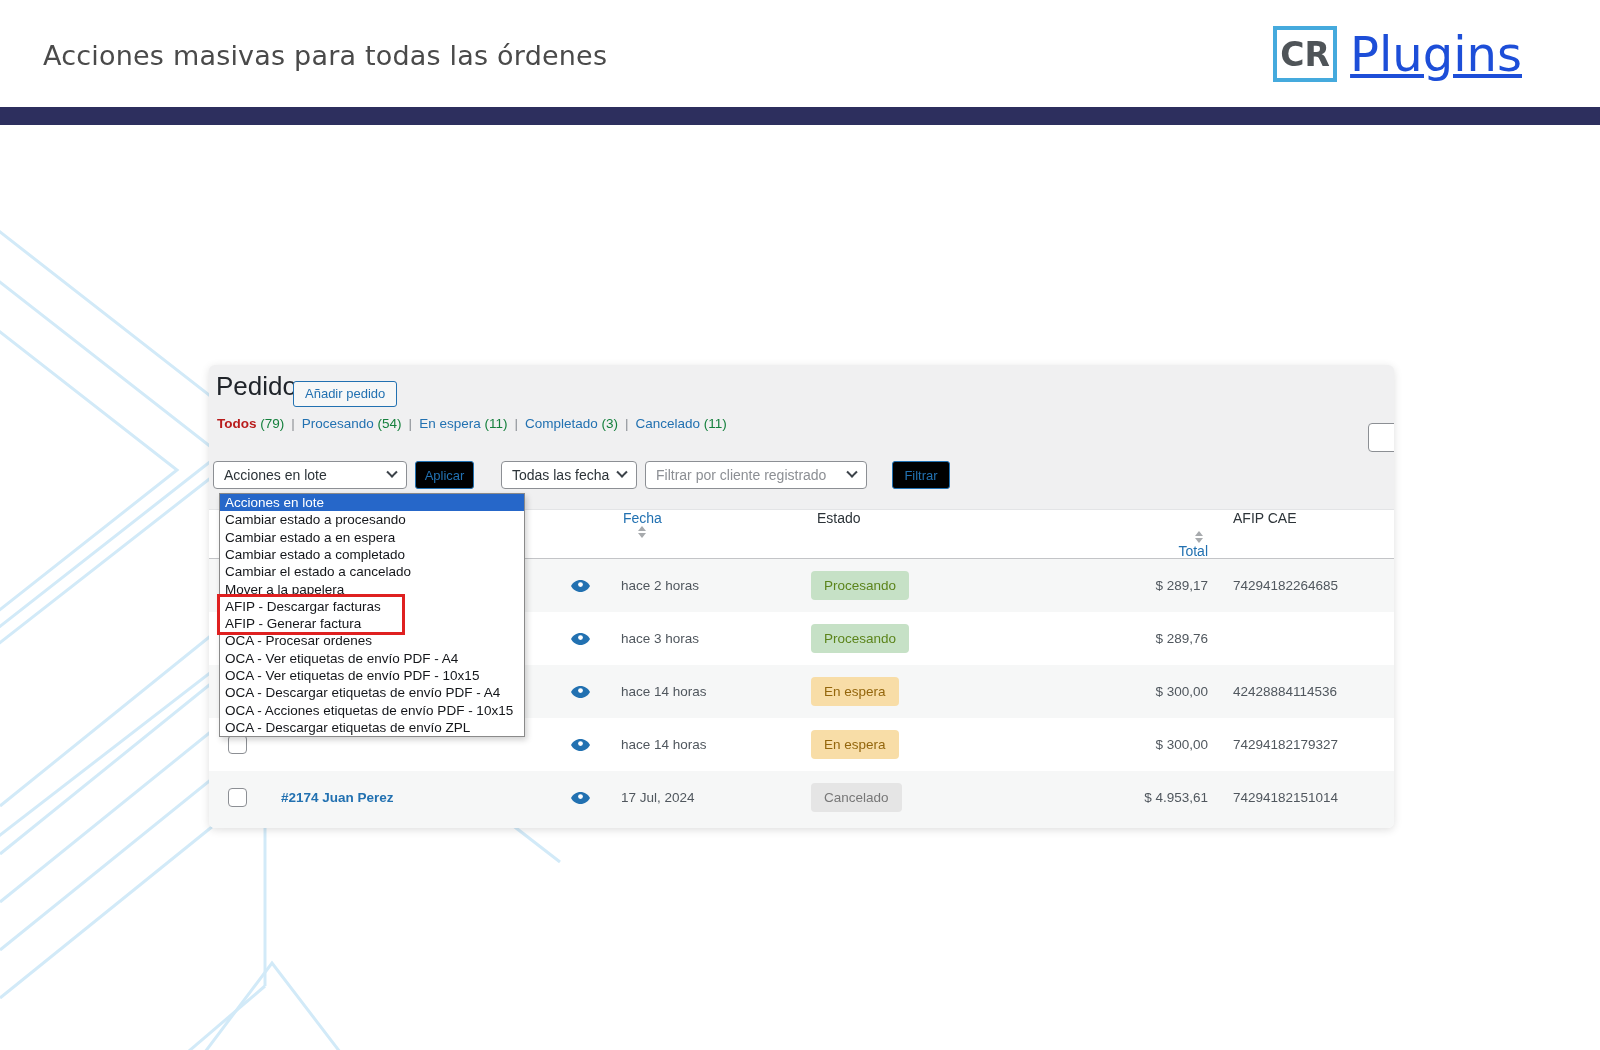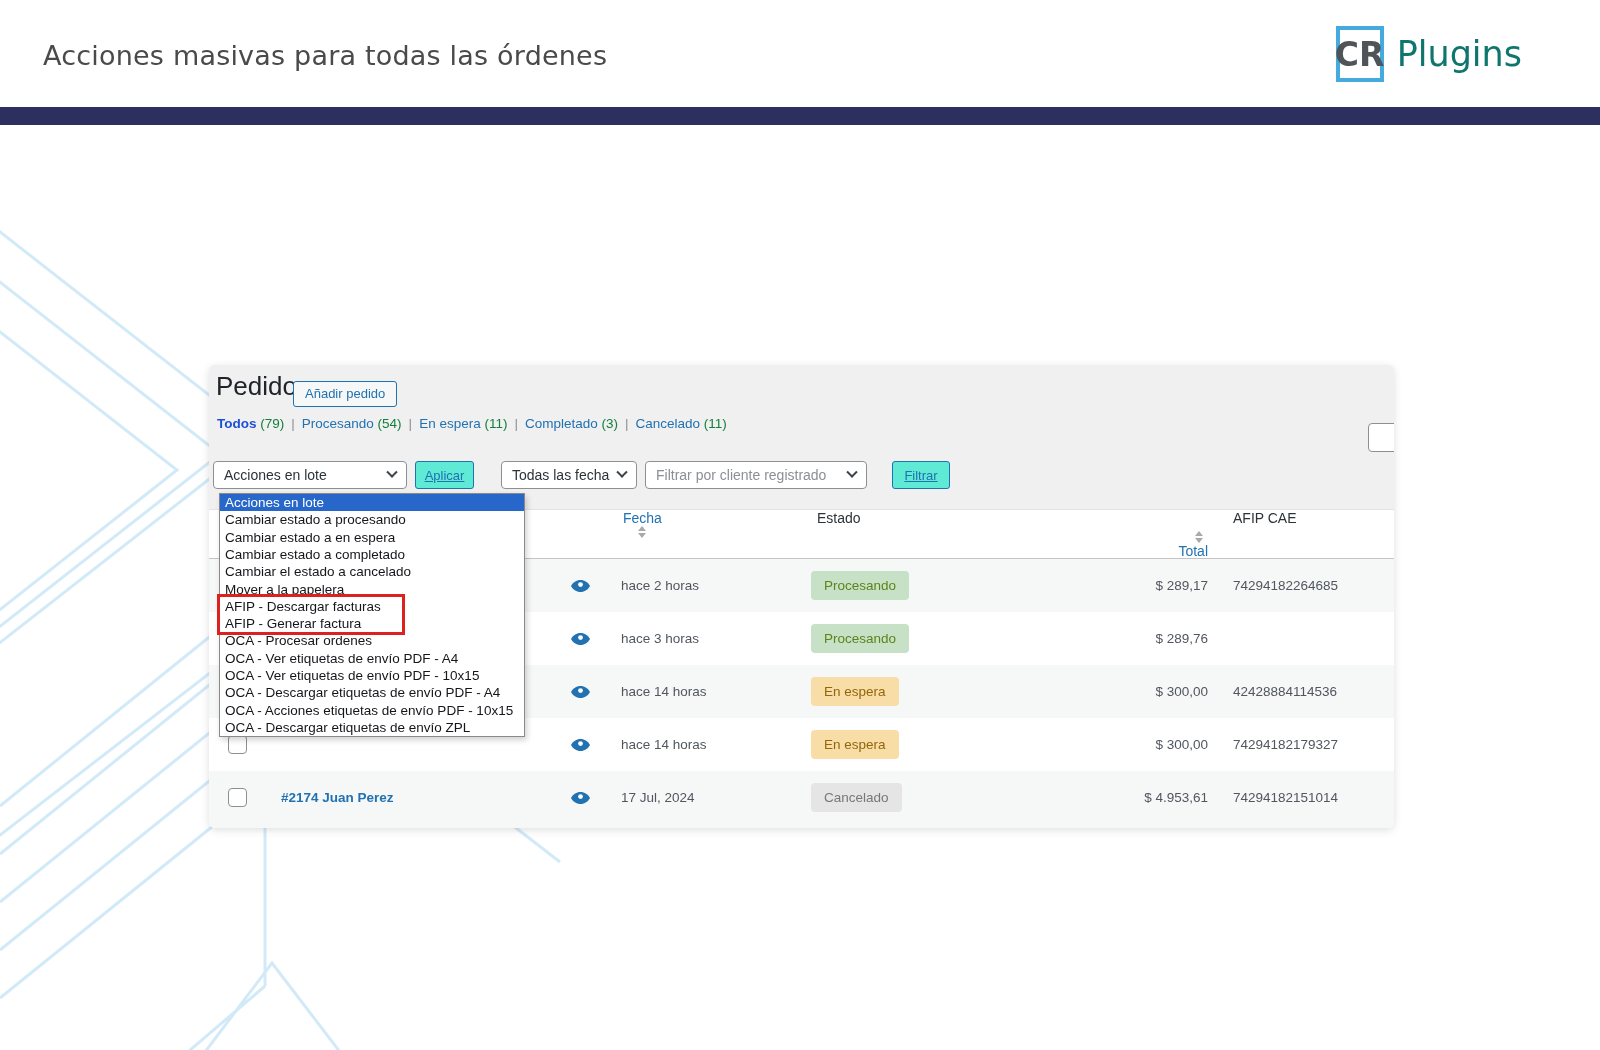--- a/index.html
+++ b/index.html
@@ -8,50 +8,50 @@
 
   
   #deco { position:absolute; left:0; top:0; z-index:0; pointer-events:none; }
 
   
   .topbar { position:absolute; left:0; top:0; width:1600px; height:107px; background:#fff; z-index:2; }
   .topbar-title { position:absolute; left:43px; top:40px; font-size:27px; color:#4a4a4a;
                   font-family:"DejaVu Sans", sans-serif; letter-spacing:.2px; }
   .logo { position:absolute; right:78px; top:26px; display:flex; align-items:center; gap:13px;
           font-family:"DejaVu Sans", sans-serif; }
-  .logo-box { width:48px; height:56px; border:4px solid #45aadd; display:flex; align-items:center;
+  .logo-box { width:64px; height:56px; border:4px solid #45aadd; display:flex; align-items:center;
               justify-content:center; font-size:33px; font-weight:bold; color:#4f5458; }
-  .logo-name { font-size:35px; color:#0f766e; }
+  .logo-name { font-size:48px; color:#1d4ed8;text-decoration:underline; }
   .navbar { position:absolute; left:0; top:107px; width:1600px; height:18px; background:#2d2f5e; z-index:2; }
 
   
   .card { position:absolute; left:209px; top:365px; width:1185px; height:463px;
           background:#f0f0f1; border-radius:6px; box-shadow:0 2px 8px rgba(0,0,0,.13);
           z-index:3; overflow:hidden; }
   .panel-title { position:absolute; left:7px; top:6px; font-size:26px; color:#20242a; }
   .add-btn { position:absolute; left:84px; top:16px; height:26px; padding:0 11px;
              background:#f6f7f7; border:1px solid #2271b1; border-radius:3px;
              color:#2271b1; font-size:13px; line-height:24px; cursor:pointer; }
 
   .filters { position:absolute; left:8px; top:51px; font-size:13.5px; white-space:nowrap; }
   .filters .sep { color:#8b8f94; margin:0 7px; }
   .filters a { text-decoration:none; }
   .filters .nm { color:#2271b1; }
-  .filters .cur .nm { color:#1d4ed8; font-weight:bold;margin-top:26px; }
+  .filters .cur .nm { color:#b91c1c; font-weight:bold;margin-top:26px; }
   .filters .ct { color:#15803d; }
 
   
   .tb { position:absolute; top:96px; height:28px; font-size:14px; }
   .selbox { background:#fff; border:1px solid #8c8f94; border-radius:4px; color:#2c3338;
             display:flex; align-items:center; padding:0 10px; cursor:pointer; }
   .selbox .lbl { flex:1; white-space:nowrap; overflow:hidden; }
   .chev { width:8px; height:8px; border-right:2px solid #3c434a; border-bottom:2px solid #3c434a;
           transform:rotate(45deg) translate(-2px,-2px); flex:none; margin-left:8px; }
-  .wpbtn { background:#5eead4; border:1px solid #2271b1; border-radius:3px; color:#2271b1;
-           font-size:13px; text-align:center; cursor:pointer;text-decoration:underline; }
+  .wpbtn { background:#000000; border:1px solid #2271b1; border-radius:3px; color:#2271b1;
+           font-size:13px; text-align:center; cursor:pointer; }
   .placeholder { color:#8c8f94; }
   .searchbox { position:absolute; left:1159px; top:58px; width:46px; height:29px;
                background:#fff; border:1px solid #8c8f94; border-radius:4px; }
 
   
   .tbl { position:absolute; left:0; top:144px; width:1185px; bottom:0; background:#fff;
          border-top:1px solid #e3e4e6; z-index:1; }
   .thead { position:absolute; left:0; top:0; width:100%; height:49px; background:#fff;
            border-bottom:1px solid #c3c4c7; font-size:14px; }
   .th { position:absolute; top:0; height:49px; display:flex; align-items:center; color:#2c3338;flex-direction:column; }

